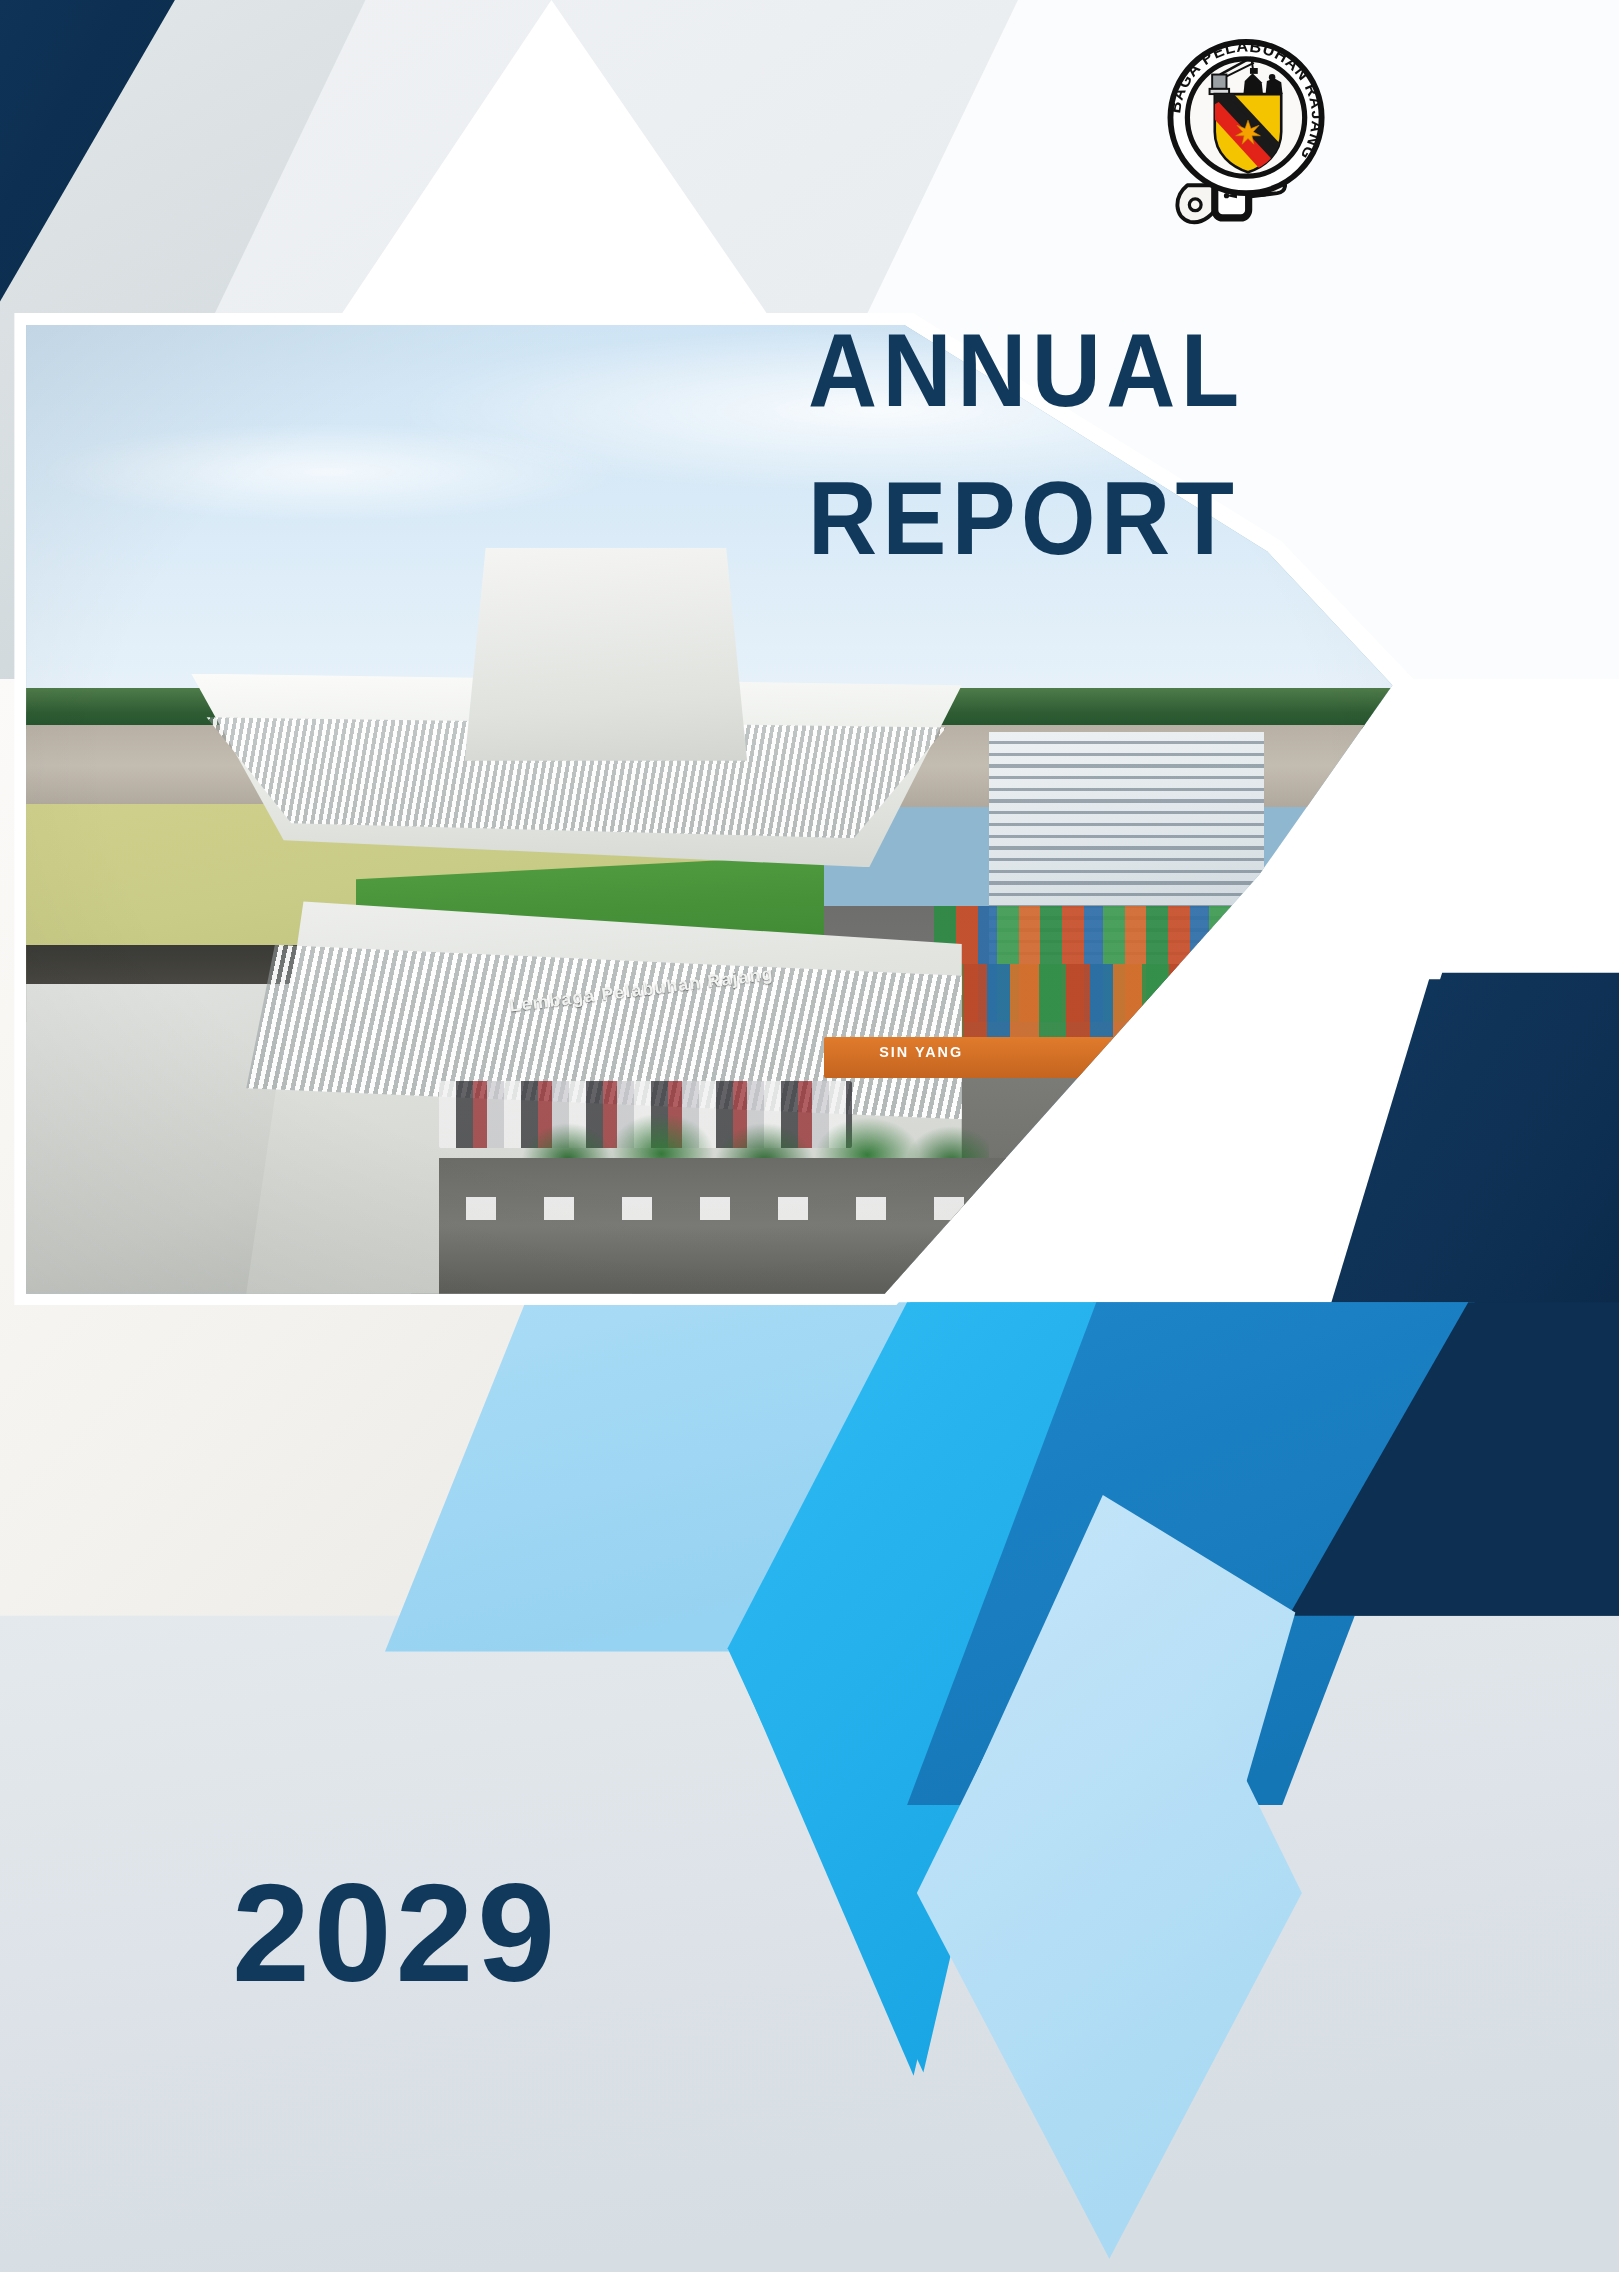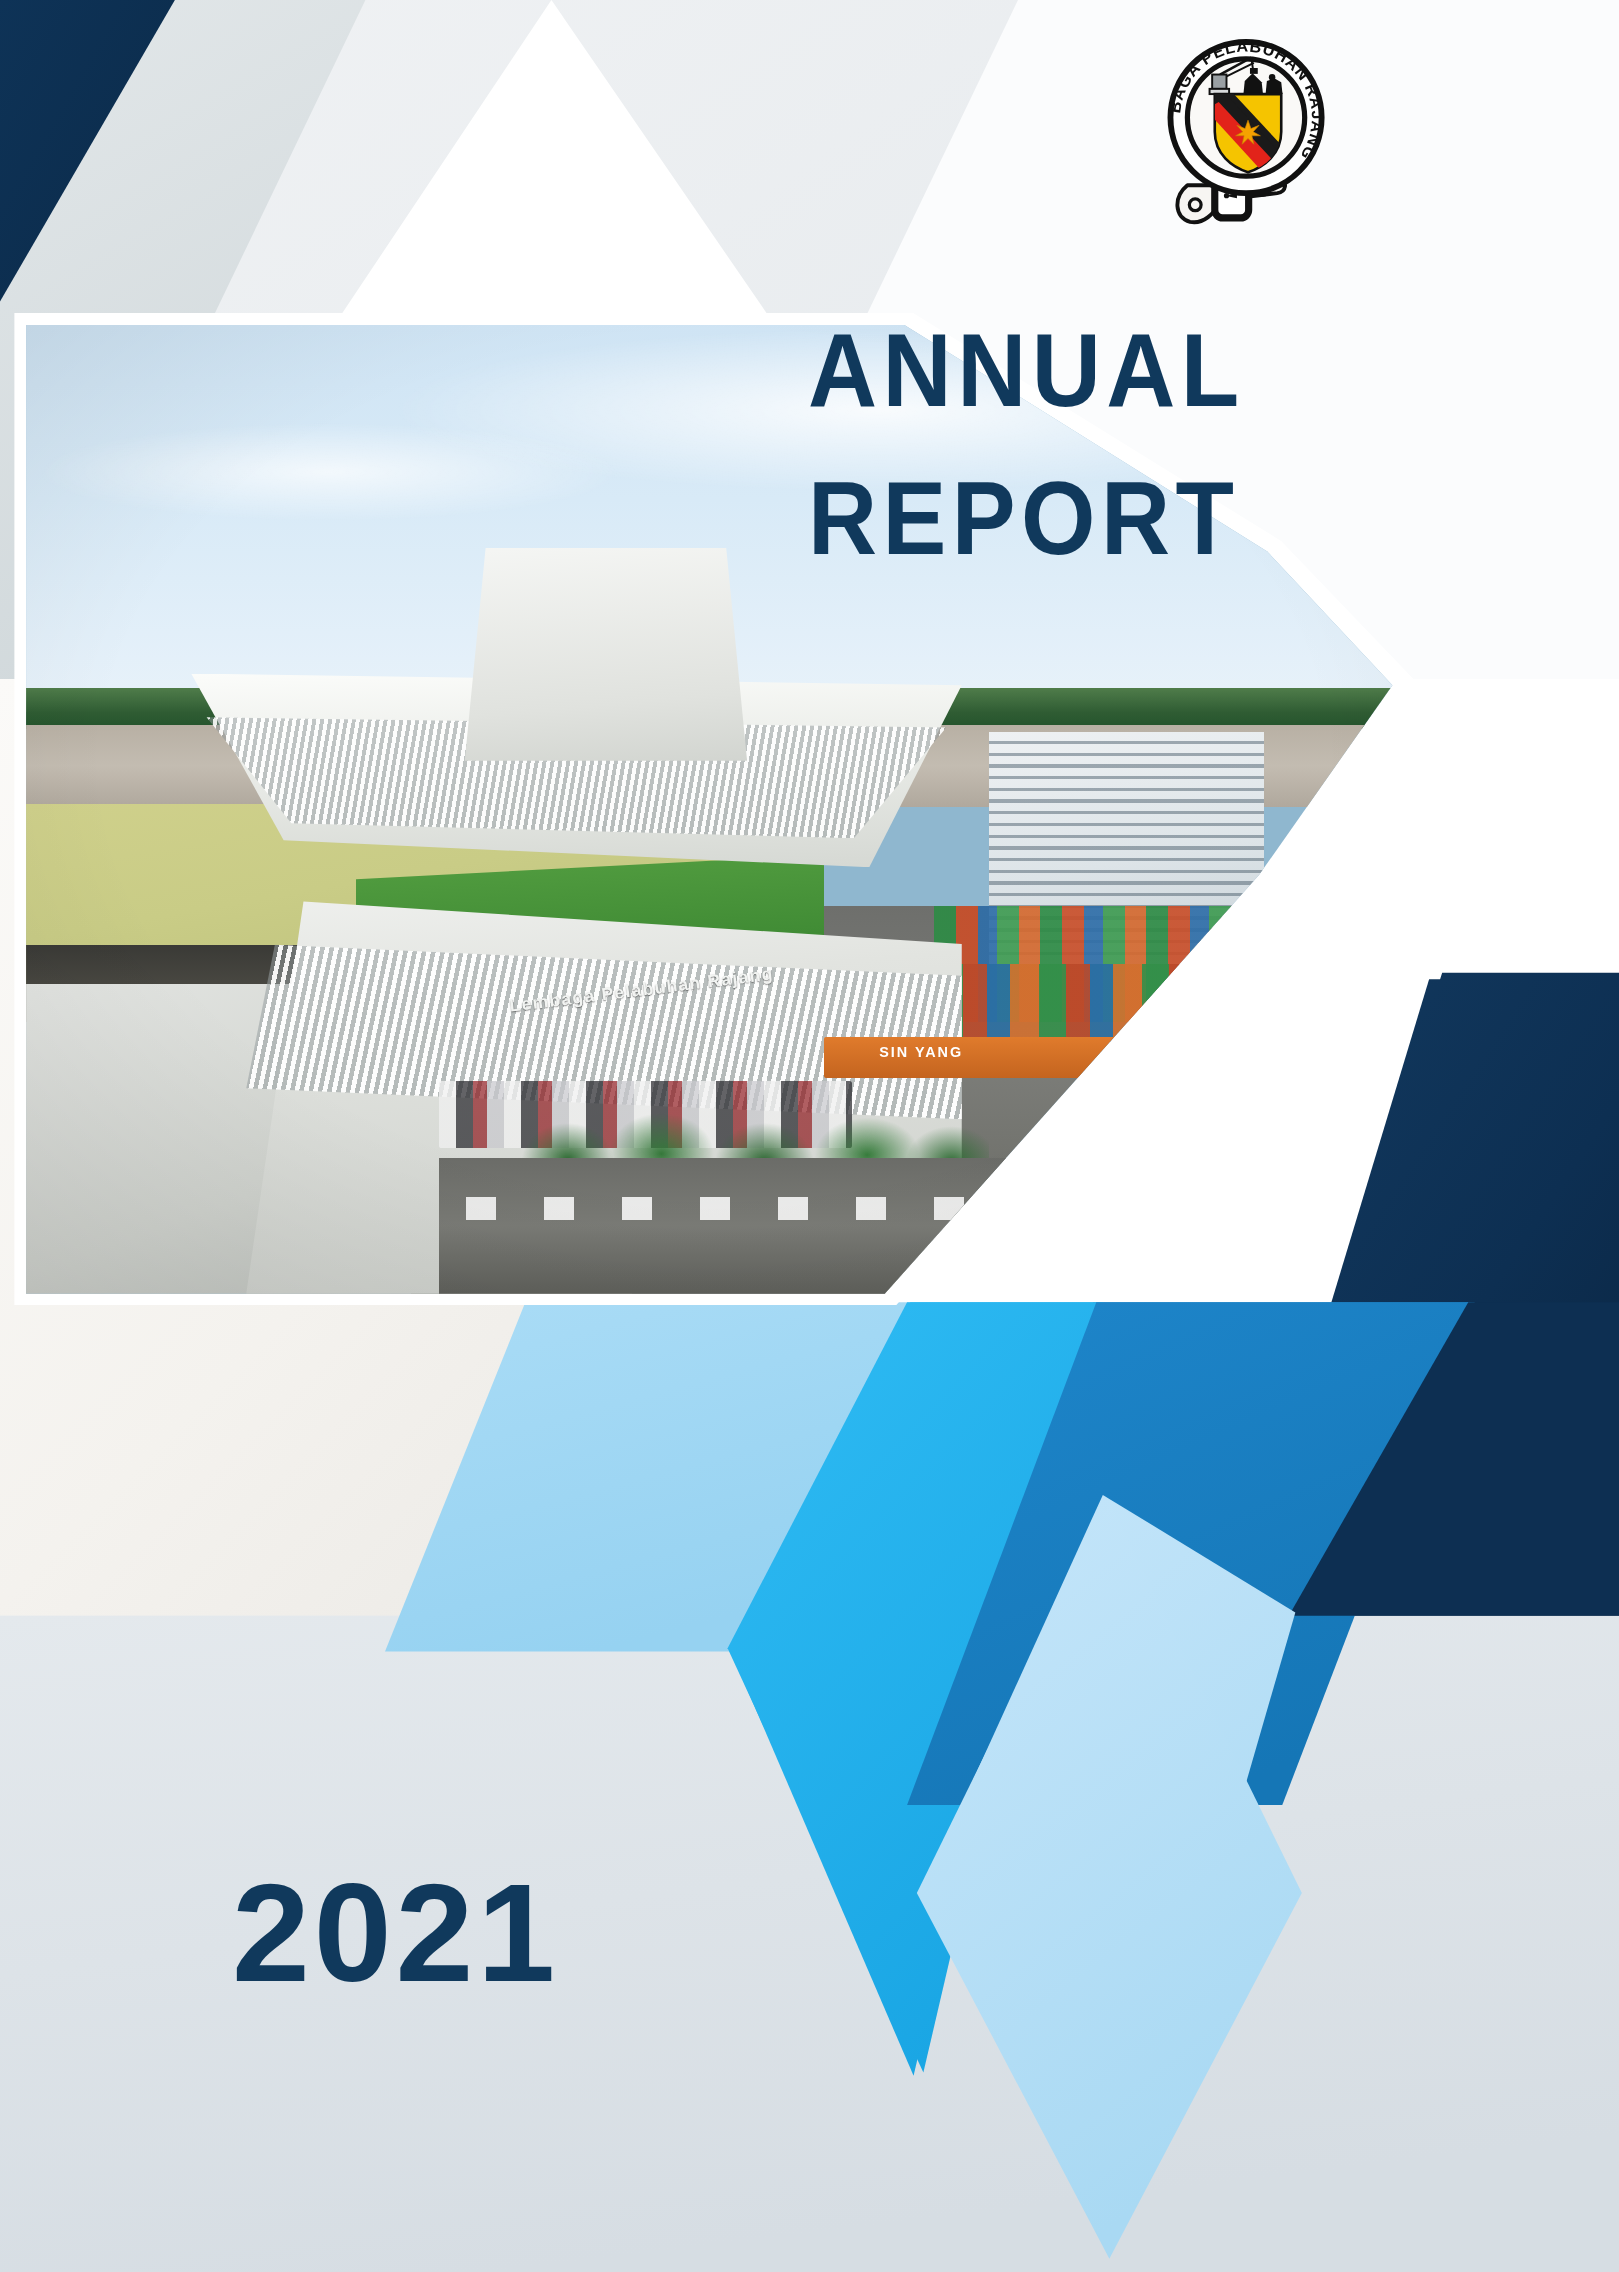--- a/index.html
+++ b/index.html
@@ -405,16 +405,16 @@
         <polygon fill="#f5a200" stroke="#c88400" stroke-width="1" points="0,-19 4.5,-6 17,-11 8,-1 19,5 6,5 9,18 0,9 -9,18 -6,5 -19,5 -8,-1 -17,-11 -4.5,-6"></polygon>
       </g>
     </g>
   </svg>
 
   <div id="title-block">
     <div class="title-line" style="color:#10395c">ANNUAL</div>
     <div class="title-line" style="color:#10395c">REPORT</div>
   </div>
 
-  <div id="year" style="color:#10395c">2021</div>
+  <div id="year" style="color:#10395c">2029</div>
 
 </div>
 
 
 </body></html>

